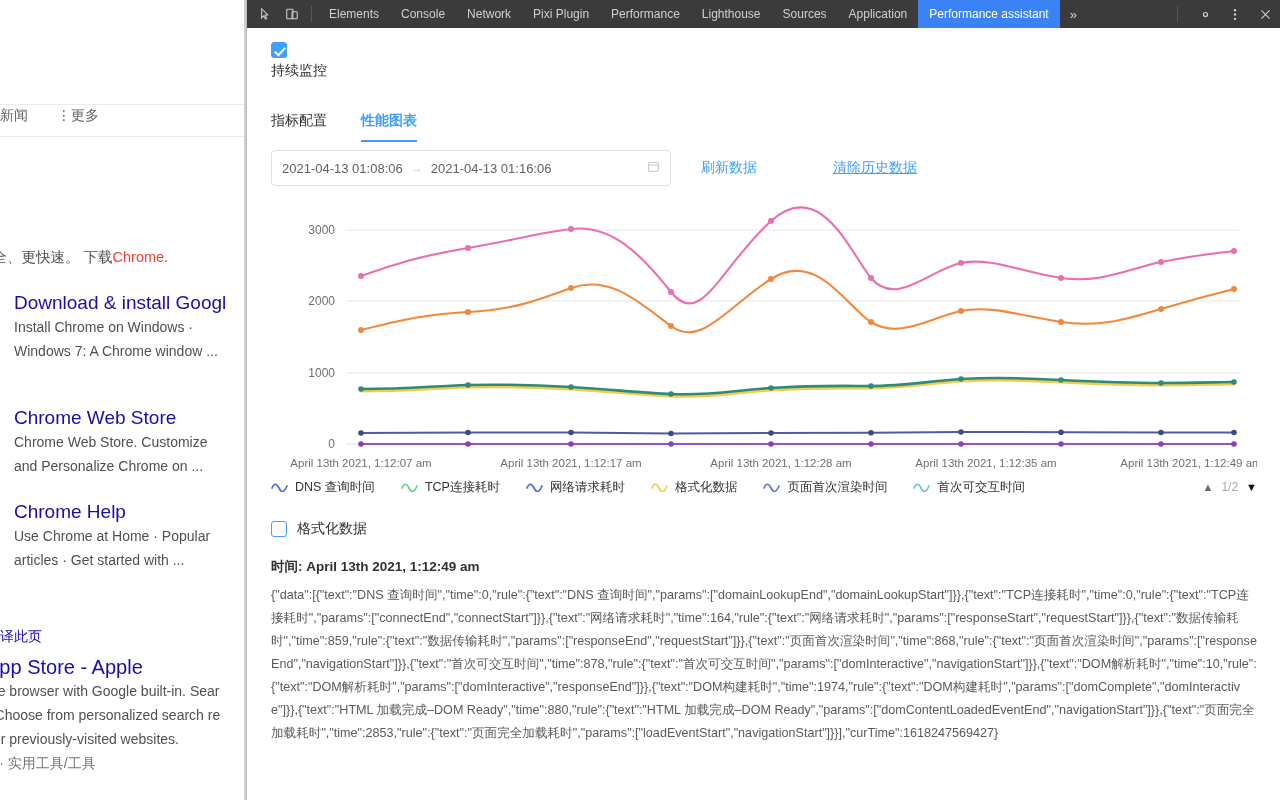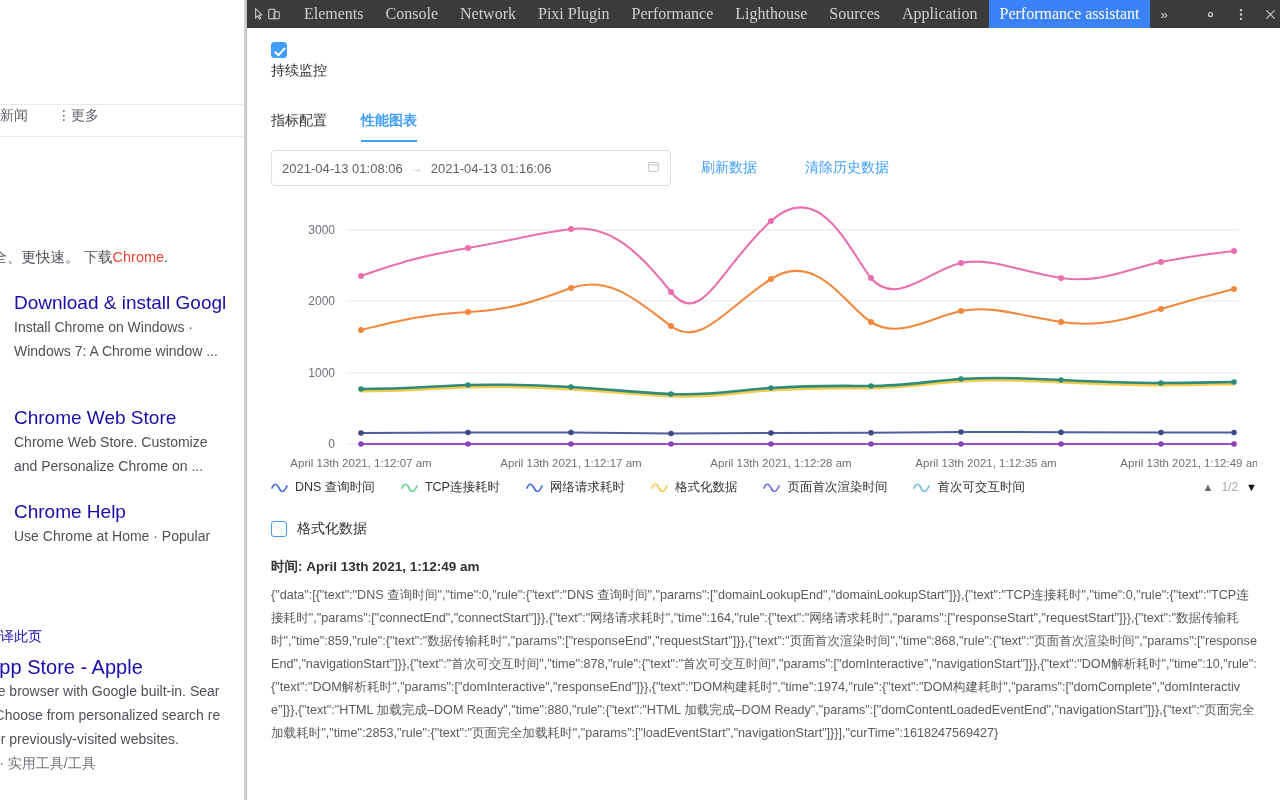--- a/index.html
+++ b/index.html
@@ -76,24 +76,23 @@
   .dt-iconbtn {
     width: 26px; display: flex; align-items: center; justify-content: center;
     cursor: pointer;
   }
   .dt-iconbtn:first-child { margin-left: 6px; }
   .dt-divider-v { width: 1px; background: #565656; margin: 6px 6px; }
   .dt-tab {
     display: flex; align-items: center;
     padding: 0 11px;
     color: #cfd0d1;
-    font-size: 16px;
+    font-size: 12px;
     cursor: pointer;
     white-space: nowrap;
-    font-family: Liberation Serif, serif;
   }
   .dt-tab.active { background: #3b82f6; color: #ffffff; }
   .dt-chevron {
     display: flex; align-items: center; padding: 0 10px;
     color: #cfd0d1; font-size: 13px; cursor: pointer;
   }
   .dt-spacer { flex: 1 1 auto; }
   .dt-right { display: flex; align-items: stretch; }
   .dt-right .dt-iconbtn { width: 30px; }
 
@@ -141,21 +140,21 @@
     font-size: 13px; color: #606266; gap: 8px;
     background: #fff; cursor: pointer;
   }
   .date-val { white-space: nowrap; }
   .date-arrow { color: #c0c4cc; font-size: 12px; }
   .date-cal { margin-left: auto; color: #c0c4cc; font-size: 13px; }
   .linkbtn {
     font-size: 14px; color: #409eff; cursor: pointer; white-space: nowrap;
   }
   .linkbtn.b1 { margin-left: 30px; }
-  .linkbtn.b2 { margin-left: 48px; }
+  .linkbtn.b2 { margin-left: 76px; text-decoration: underline; }
 
   
   .chart-wrap {
     position: absolute; left: 24px; top: 168px;
     width: 986px; height: 275px;
   }
   .chart-svg { display: block; }
   .ytick { font-size: 12px; fill: #6e7079; font-family: "Liberation Sans", sans-serif; }
   .xtick { font-size: 11.5px; fill: #6e7079; font-family: "Liberation Sans", sans-serif; }
 
@@ -211,20 +210,21 @@
 
     <div class="res res2">
       <div class="res-title">Chrome Web Store</div>
       <div class="res-line">Chrome Web Store. Customize</div>
       <div class="res-line">and Personalize Chrome on ...</div>
     </div>
 
     <div class="res res3">
       <div class="res-title">Chrome Help</div>
       <div class="res-line">Use Chrome at Home · Popular</div>
+      <div class="res-line">articles · Get started with ...</div>
     </div>
 
     <div class="translate-link">翻译此页</div>
 
     <div class="res res4">
       <div class="res-title">App Store - Apple</div>
       <div class="res-line">the browser with Google built-in. Sear</div>
       <div class="res-line">- Choose from personalized search re</div>
       <div class="res-line">ser previously-visited websites.</div>
       <div class="res-line res4-sub">S · 实用工具/工具</div>

